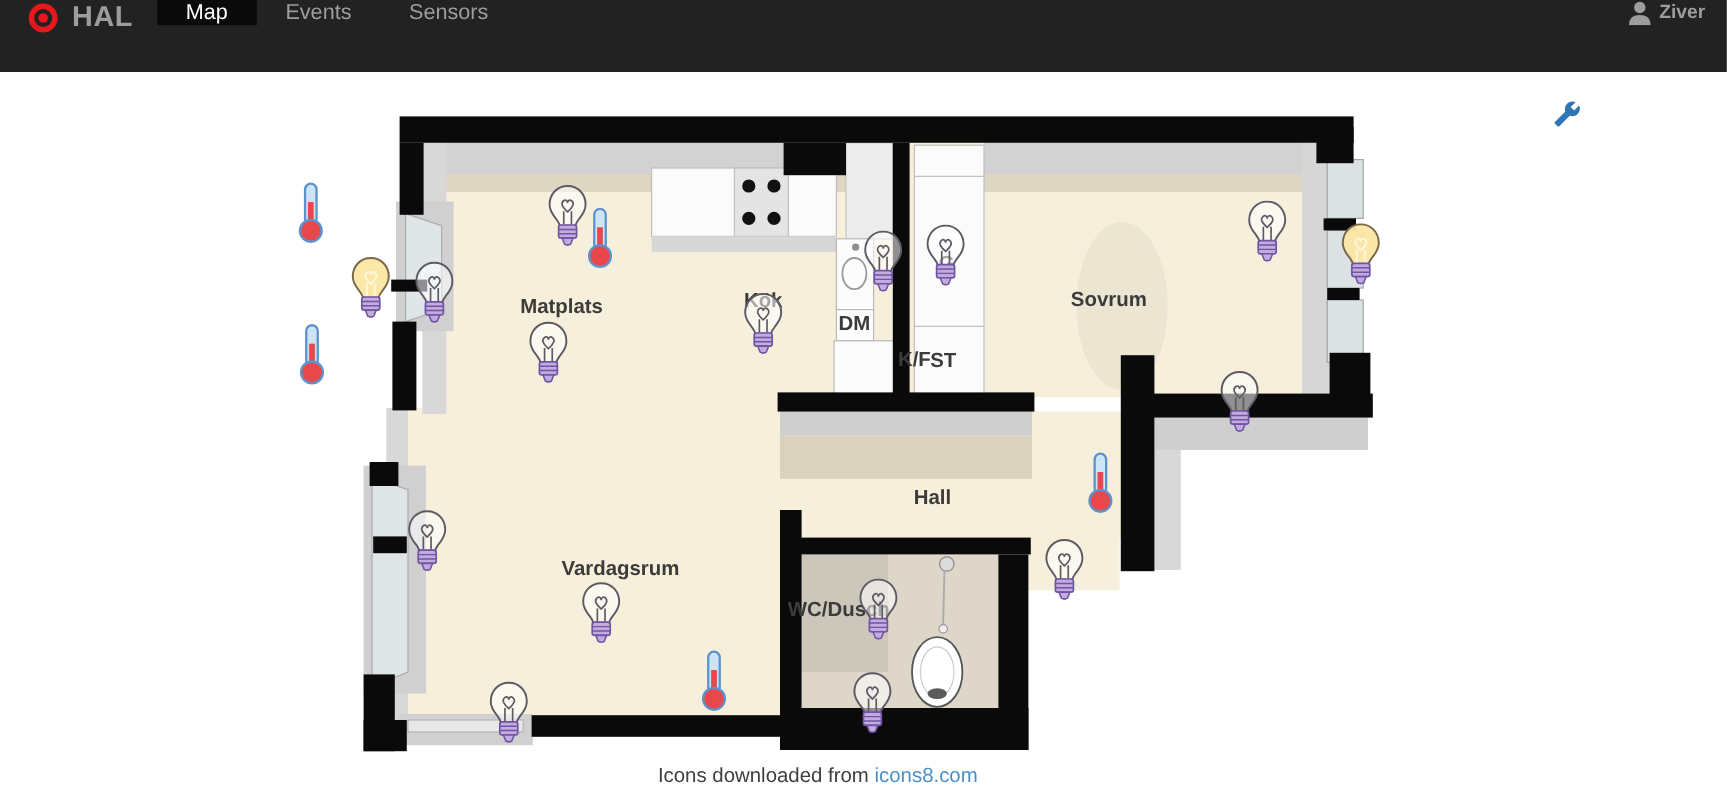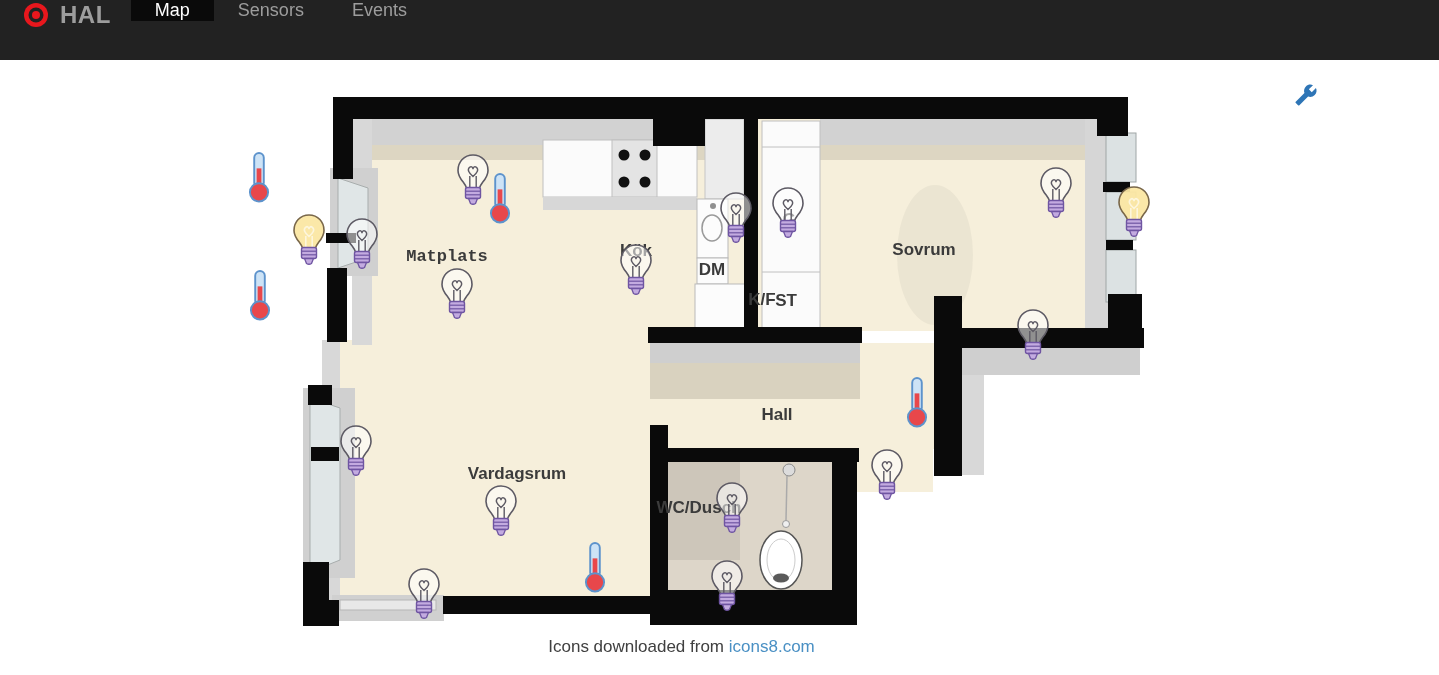--- a/index.html
+++ b/index.html
@@ -127,21 +127,21 @@
       <rect x="1106" y="240" width="27" height="10"></rect>
       <rect x="1097" y="106" width="31" height="30"></rect>
     </g>
   </svg>
 
   <div class="wrench-btn">
     <svg width="23" height="23" viewBox="0 0 24 24">
       <path fill="#2e75b6" transform="translate(24,0) scale(-1,1)" d="M22.7 19l-9.1-9.1c.9-2.3.4-5-1.5-6.9-2-2-5-2.4-7.4-1.3L9 6 6 9 1.6 4.7C.4 7.1.9 10.1 2.9 12.1c1.9 1.9 4.6 2.4 6.9 1.5l9.1 9.1c.4.4 1 .4 1.4 0l2.3-2.3c.5-.4.5-1.1.1-1.4z"></path>
     </svg>
   </div>
-<div class="room-label" style="left: 447px; top: 256px; font-family: Liberation Mono, monospace;">Matplats</div>
+<div class="room-label" style="left: 468px; top: 256px;">Matplats</div>
     <div class="room-label" style="left: 600px; top: 251px; margin-left: 36px;">Kök</div>
     <div class="room-label" style="left: 924px; top: 250px;">Sovrum</div>
     <div class="room-label" style="left: 777px; top: 415px;">Hall</div>
     <div class="room-label" style="left: 517px; top: 474px;">Vardagsrum</div>
     <div class="room-label" style="left: 699px; top: 508px;">WC/Dusch</div>
     <div class="room-label" style="left: 712px; top: 270px;">DM</div>
     <div class="room-label" style="left: 724px; top: 300px; margin-left: 38px;">K/F</div>
     <div class="room-label" style="left: 786px; top: 301px;">ST</div>
     <div class="room-label" style="left: 789px; top: 220px;">G</div>
     <div class="sensor" style="left: 259px; top: 177px;">
@@ -361,22 +361,29 @@
   <div class="brand">
     <svg width="30" height="30" viewBox="0 0 30 30">
       <circle cx="15" cy="15" r="12" fill="#e8171d"></circle>
       <circle cx="15" cy="15" r="7.5" fill="#222222"></circle>
       <circle cx="15" cy="15" r="4" fill="#e8171d"></circle>
     </svg>
     <span class="brand-text">HAL</span>
   </div>
   <nav class="nav-tabs">
       <div class="tab active">Map</div>
+      <div class="tab">Events</div>
       <div class="tab">Sensors</div>
-      <div class="tab">Events</div>
     </nav>
   <div class="spacer"></div>
+  <div class="user">
+    <svg width="19" height="21" viewBox="0 0 20 22">
+      <circle cx="10" cy="6.5" r="5" fill="#9d9d9d"></circle>
+      <path d="M0.5,22 C0.5,15.5 4.5,13 10,13 C15.5,13 19.5,15.5 19.5,22 Z" fill="#9d9d9d"></path>
+    </svg>
+    <span class="user-name">Ziver</span>
+  </div>
 </header>
 
 <div class="footer">
   <span>Icons downloaded from</span>
   <a>icons8.com</a>
 </div>
 
 </body></html>

